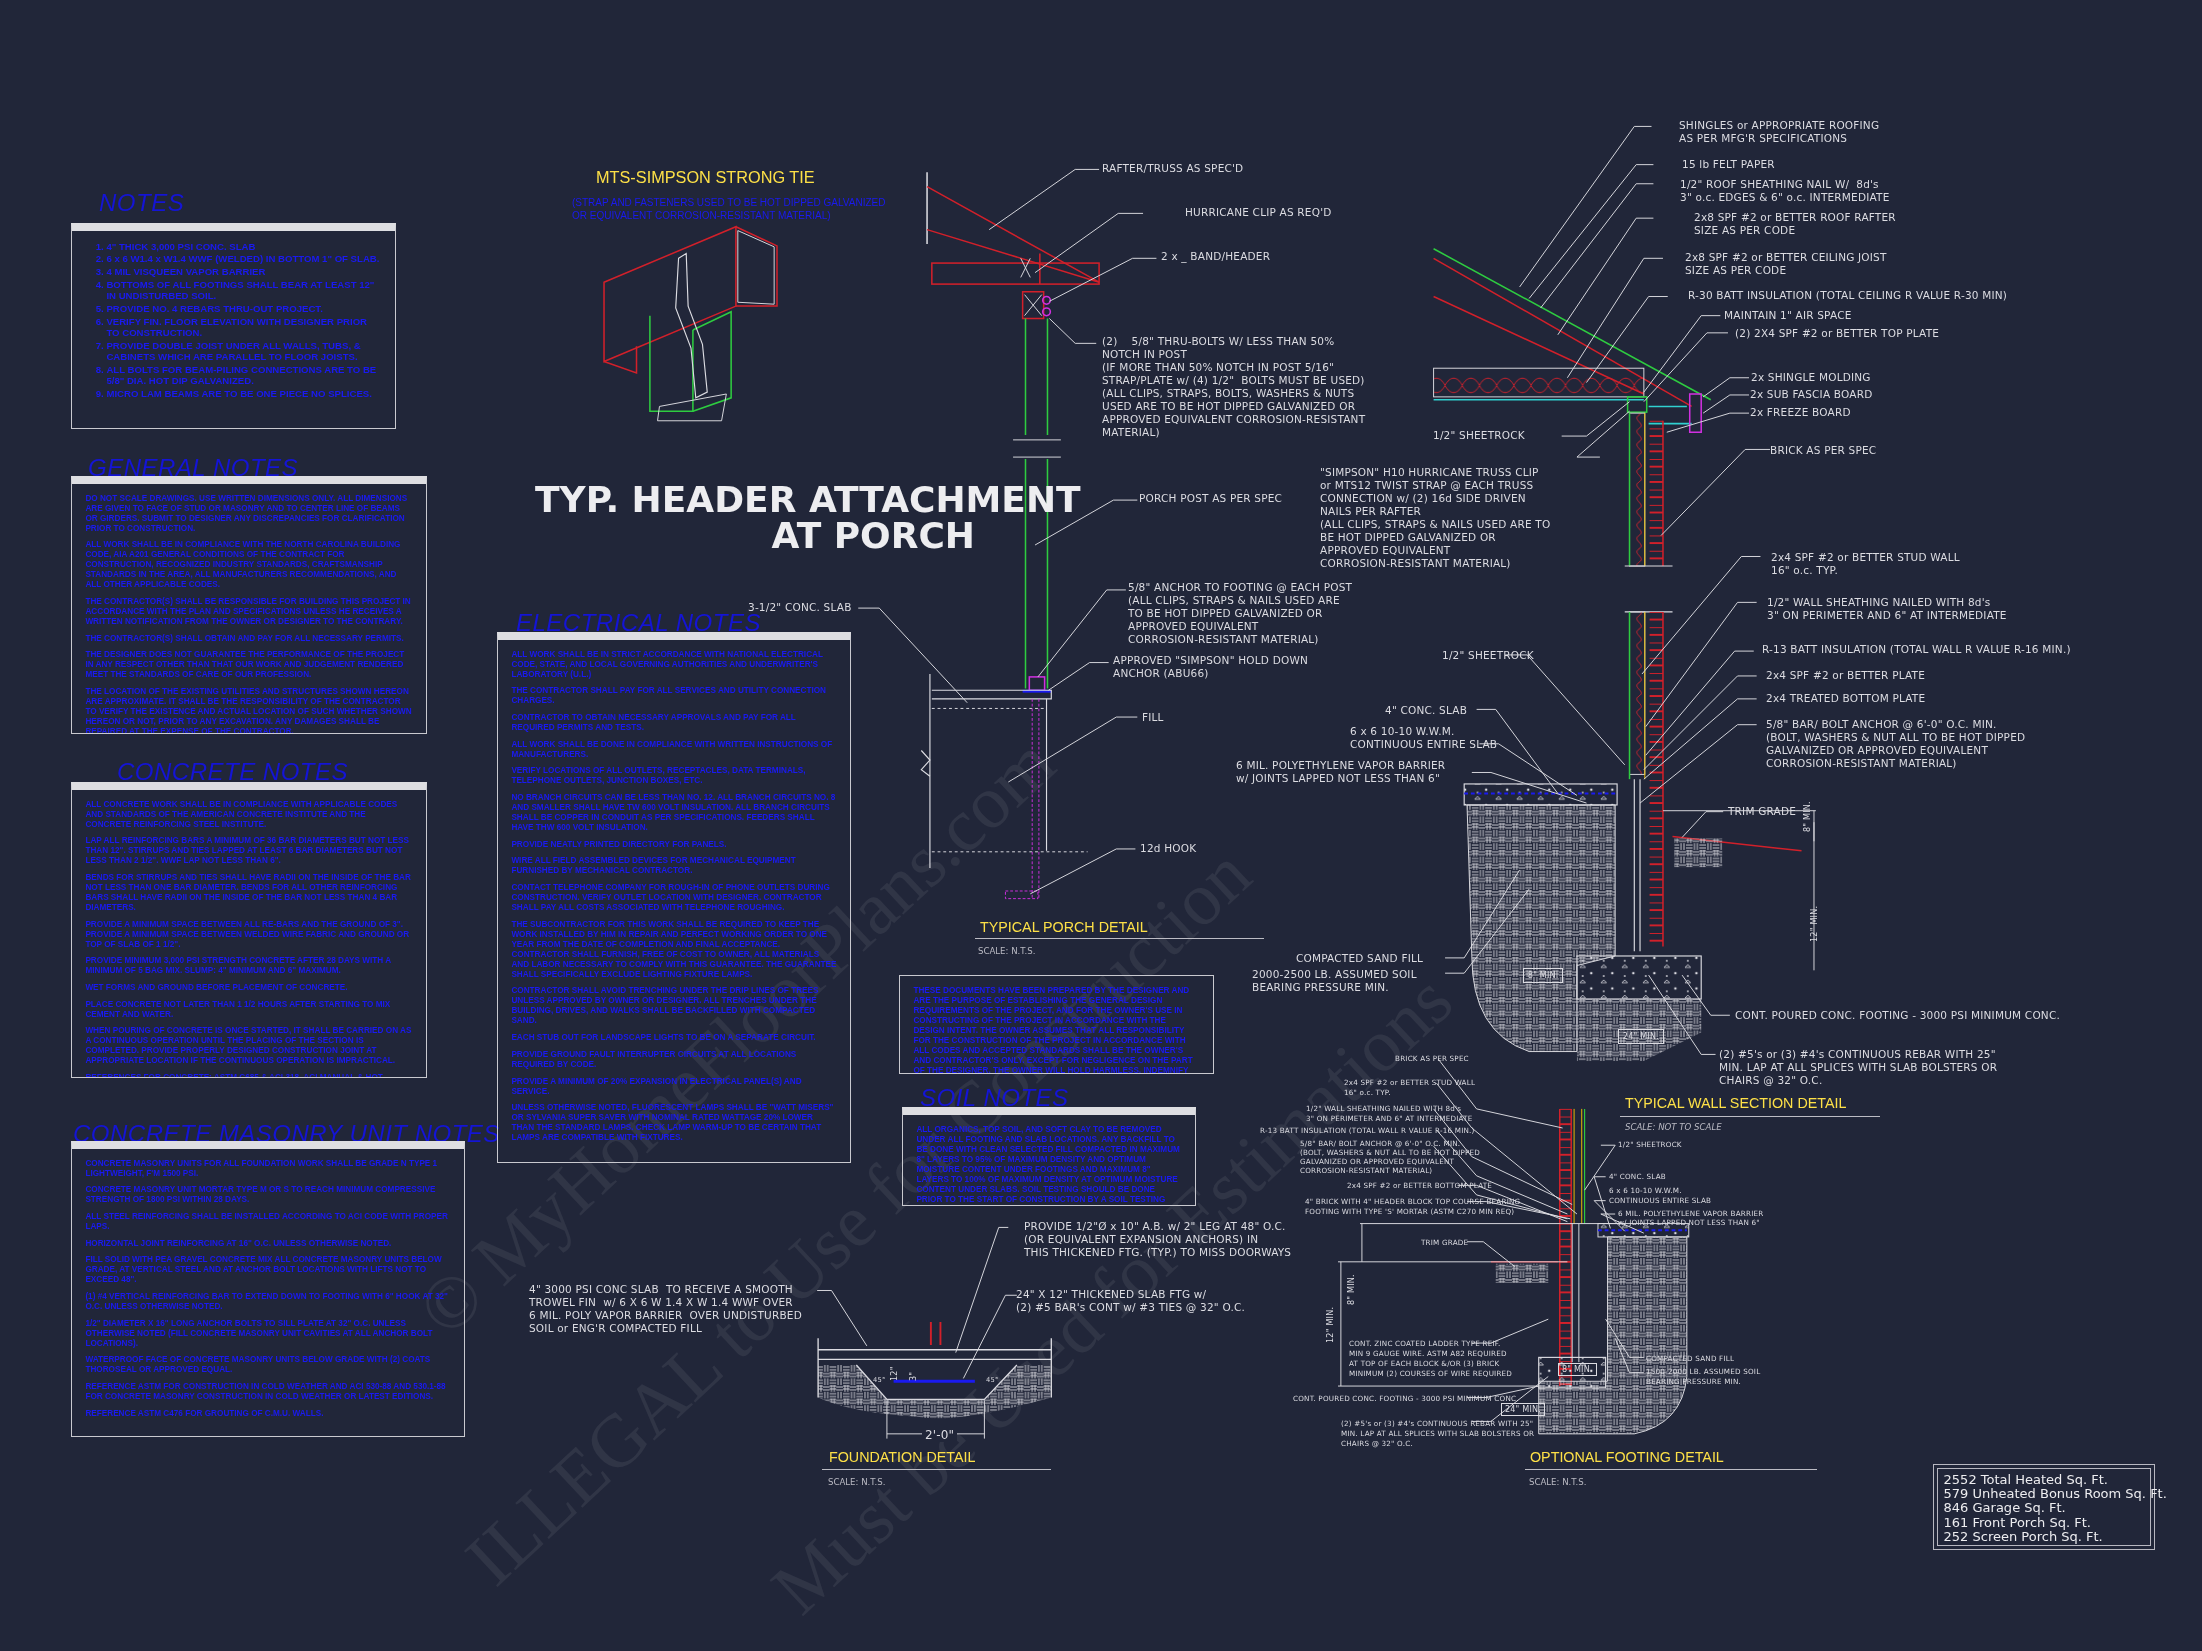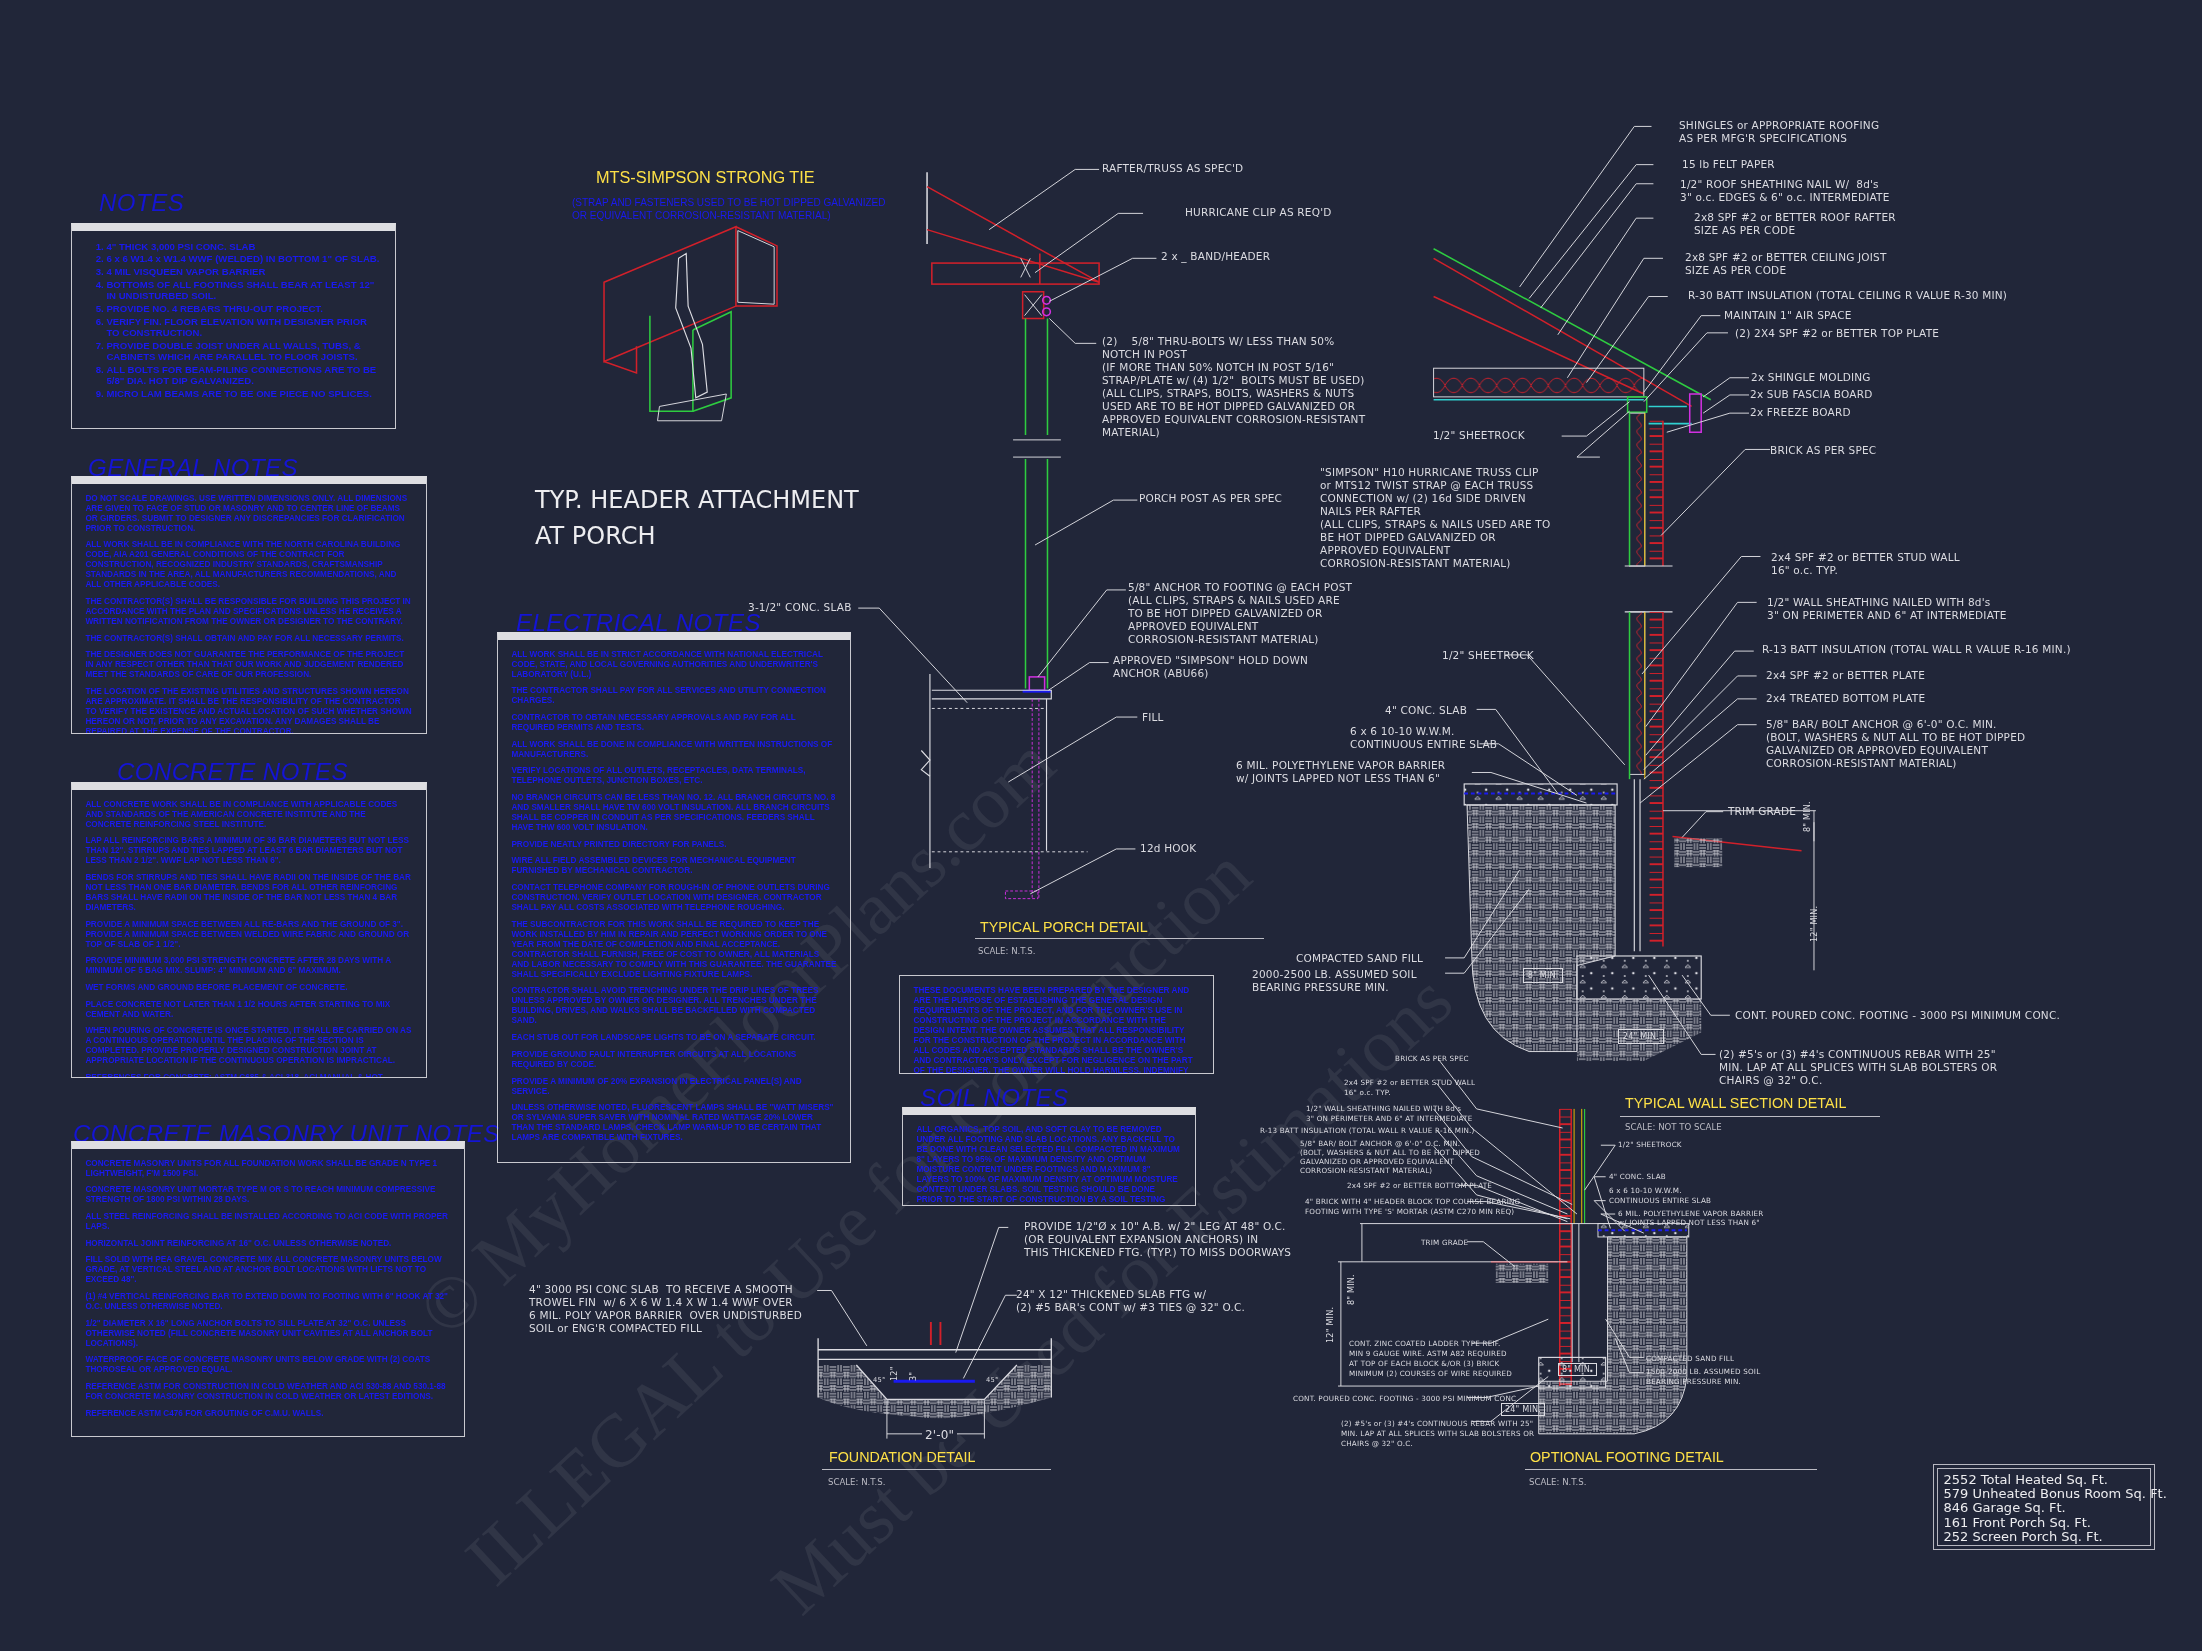--- a/index.html
+++ b/index.html
@@ -10,21 +10,21 @@
   .nbox{position:absolute;border:1.9px solid #c9c9cf;border-top:8.6px solid #dedee2;box-sizing:border-box;padding:9.6px 13.4px;overflow:hidden;}
   .nbox p{margin:0 0 6.7px 0;color:#1a1af0;font-weight:bold;font-size:8.2px;line-height:10px;text-transform:uppercase;filter:blur(0.3px);}
   .nbox ol{margin:0;padding-left:21px;color:#1a1af0;font-weight:bold;font-size:9.6px;line-height:11px;filter:blur(0.3px);}
   .nbox ol li{margin-bottom:1.9px;}
   .cad{position:absolute;font-family:"DejaVu Sans",sans-serif;color:#dcdce2;font-size:12px;line-height:14.3px;white-space:pre;letter-spacing:0.2px;}
   .cad.sm{font-size:8.1px;line-height:10.5px;}
   .cad.md{font-size:10.5px;line-height:13px;}
   .dtitle{position:absolute;font-family:Liberation Sans, sans-serif;color:#fde047;font-size:14.3px;white-space:nowrap;}
   .dscale{position:absolute;font-family:"DejaVu Sans",sans-serif;color:#b9b9c2;font-size:8.6px;white-space:nowrap;}
   .uline{position:absolute;border-top:1.9px solid #bcbcc4;}
-  .bigtitle{position:absolute;font-family:"DejaVu Sans",sans-serif;color:#ededf0;font-size:24px;line-height:36px;text-align:left;white-space:pre;font-weight:400;}
+  .bigtitle{position:absolute;font-family:"DejaVu Sans",sans-serif;color:#ededf0;font-size:36px;line-height:36px;text-align:right;white-space:pre;font-weight:700;}
   .sqft{position:absolute;left:1933px;top:1464px;width:222px;height:86px;border:1.9px solid #b7b7c0;box-sizing:border-box;padding:2.9px;}
   .sqft .inner{border:1px solid #b7b7c0;height:100%;box-sizing:border-box;padding:3.8px 5.7px;}
   .sqft div.row{font-family:"DejaVu Sans",sans-serif;font-size:13px;line-height:14.3px;color:#ededf0;white-space:nowrap;}
   svg{position:absolute;left:0;top:0;}
 </style>
 </head>
 <body>
 
 <div class="wm" style="left:401px;top:1290px;font-size:75px;transform:rotate(-43deg);">© MyHomeFloorPlans.com</div>
 <div class="wm" style="left:449px;top:1539px;font-size:75px;transform:rotate(-43deg);">ILLEGAL to Use for Construction</div>
@@ -376,21 +376,21 @@
 <div class="cad md" style="left:1735px;top:1009px;">CONT. POURED CONC. FOOTING - 3000 PSI MINIMUM CONC.</div>
 <div class="cad md" style="left:1719px;top:1048px;">(2) #5's or (3) #4's CONTINUOUS REBAR WITH 25"
 MIN. LAP AT ALL SPLICES WITH SLAB BOLSTERS OR
 CHAIRS @ 32" O.C.</div>
 <div class="cad sm" style="left:1802px;top:805px;transform:rotate(-90deg);transform-origin:left top;top:832px;">8" MIN.</div>
 <div class="cad sm" style="left:1809px;top:942px;transform:rotate(-90deg);transform-origin:left top;">12" MIN.</div>
 <div class="cad sm" style="left:1523px;top:968px;border:1px solid #dcdce2;padding:1px 3.8px;">8" MIN.</div>
 <div class="cad sm" style="left:1618px;top:1029px;border:1px solid #dcdce2;padding:1px 3.8px;">24" MIN.</div>
 <div class="dtitle" style="left:1625px;top:1095px;">TYPICAL WALL SECTION DETAIL</div>
 <div class="uline" style="left:1620px;top:1116px;width:260px;"></div>
-<div class="dscale" style="left:1625px;top:1122px;">SCALE:  NOT TO SCALE</div>
+<div class="dscale" style="left:1625px;top:1122px;font-style:italic;">SCALE:  NOT TO SCALE</div>
 
 <div class="cad sm" style="left:1395px;top:1054px;font-size:7.2px;">BRICK AS PER SPEC</div>
 <div class="cad sm" style="left:1344px;top:1078px;font-size:7.2px;line-height:9.6px;">2x4 SPF #2 or BETTER STUD WALL
 16" o.c. TYP.</div>
 <div class="cad sm" style="left:1306px;top:1104px;font-size:7.2px;line-height:9.6px;">1/2" WALL SHEATHING NAILED WITH 8d's
 3" ON PERIMETER AND 6" AT INTERMEDIATE</div>
 <div class="cad sm" style="left:1260px;top:1126px;font-size:7.2px;">R-13 BATT INSULATION (TOTAL WALL R VALUE R-16 MIN.)</div>
 <div class="cad sm" style="left:1300px;top:1139px;font-size:7.2px;line-height:9px;">5/8" BAR/ BOLT ANCHOR @ 6'-0" O.C. MIN.
 (BOLT, WASHERS &amp; NUT ALL TO BE HOT DIPPED
 GALVANIZED OR APPROVED EQUIVALENT

